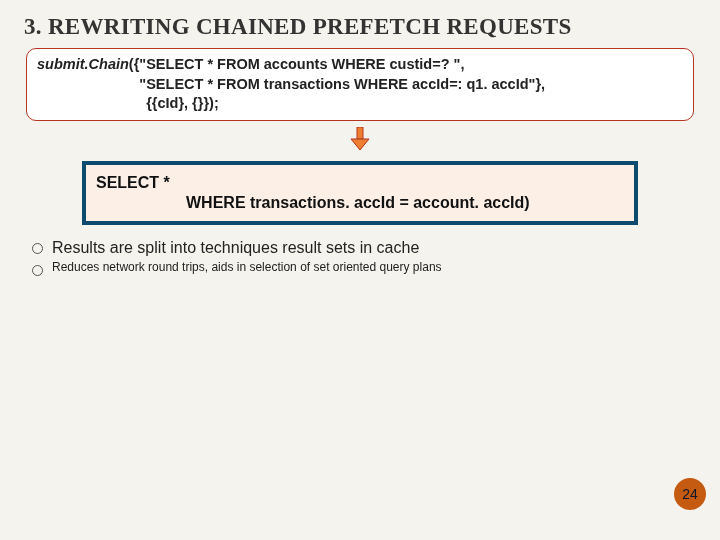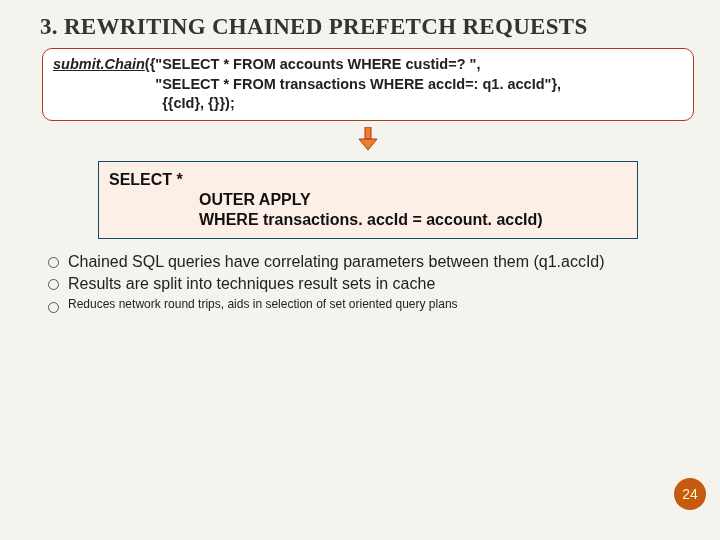--- a/index.html
+++ b/index.html
@@ -7,50 +7,49 @@
     width: 720px;
     height: 540px;
     background: #f5f3ed;
     font-family: Arial, sans-serif;
     color: #222;
     position: relative;
     overflow: hidden;
   }
   .slide {
     padding: 10px 22px 0 22px;
-    margin-left: 16px;
   }
   .title {
     font-family: Georgia, 'Times New Roman', serif;
     font-size: 23px;
     color: #333;
     padding: 4px 0 6px 2px;
     letter-spacing: 0.3px;
   }
   .code-box-1 {
     border: 1px solid #b53520;
     border-radius: 10px;
     padding: 6px 10px 6px 10px;
     background: #fff;
     font-family: Arial, sans-serif;
     font-size: 14.5px;
     font-weight: bold;
     line-height: 1.35;
     margin: 2px 4px 0 4px;
   }
-  .italic { font-style: italic; text-decoration: underline; }
+  .italic { font-style: italic; }
   .arrow-wrap {
     text-align: center;
     padding: 6px 0 2px 0;
   }
   .arrow {
     display: inline-block;
   }
   .code-box-2 {
-    border: 1px solid #0c4a6e;
+    border: 4px solid #0c4a6e;
     background: #fcefe6;
     padding: 8px 10px;
     margin: 4px 60px 10px 60px;
     font-family: 'Comic Sans MS', cursive, sans-serif;
     font-size: 16px;
     font-weight: bold;
     line-height: 1.25;
     color: #111;
   }
   .bullets {
@@ -77,21 +76,21 @@
     border-radius: 50%;
     background: transparent;
   }
   .slide-num {
     position: absolute;
     right: 14px;
     bottom: 30px;
     width: 32px;
     height: 32px;
     background: #c55a11;
-    color: #fef9c3;
+    color: #0f172a;
     border-radius: 50%;
     font-size: 14px;
     display: flex;
     align-items: center;
     justify-content: center;
     font-family: Arial, sans-serif;
   }
 </style>
 </head>
 <body>
@@ -107,24 +106,22 @@
 
   <div class="arrow-wrap">
     <svg class="arrow" width="20" height="24" viewBox="0 0 20 24">
       <rect x="7" y="0" width="6" height="12" fill="#ed7d31" stroke="#b53520" stroke-width="1"></rect>
       <polygon points="1,12 19,12 10,23" fill="#ed7d31" stroke="#b53520" stroke-width="1"></polygon>
     </svg>
   </div>
 
   <div class="code-box-2">
     <div>SELECT *</div>
-    <div style="padding-left:90px">OUTER APPLY</div>
     <div style="padding-left:90px"> WHERE transactions. accId = account. accId)</div>
   </div>
 
   <ul class="bullets">
-    <li>Chained SQL queries have correlating parameters between them (q1.accId)</li>
     <li>Results are split into techniques result sets in cache</li>
     <li class="big">Reduces network round trips, aids in selection of set oriented query plans</li>
   </ul>
 </div>
 
 <div class="slide-num">24</div>
 
 </body></html>

